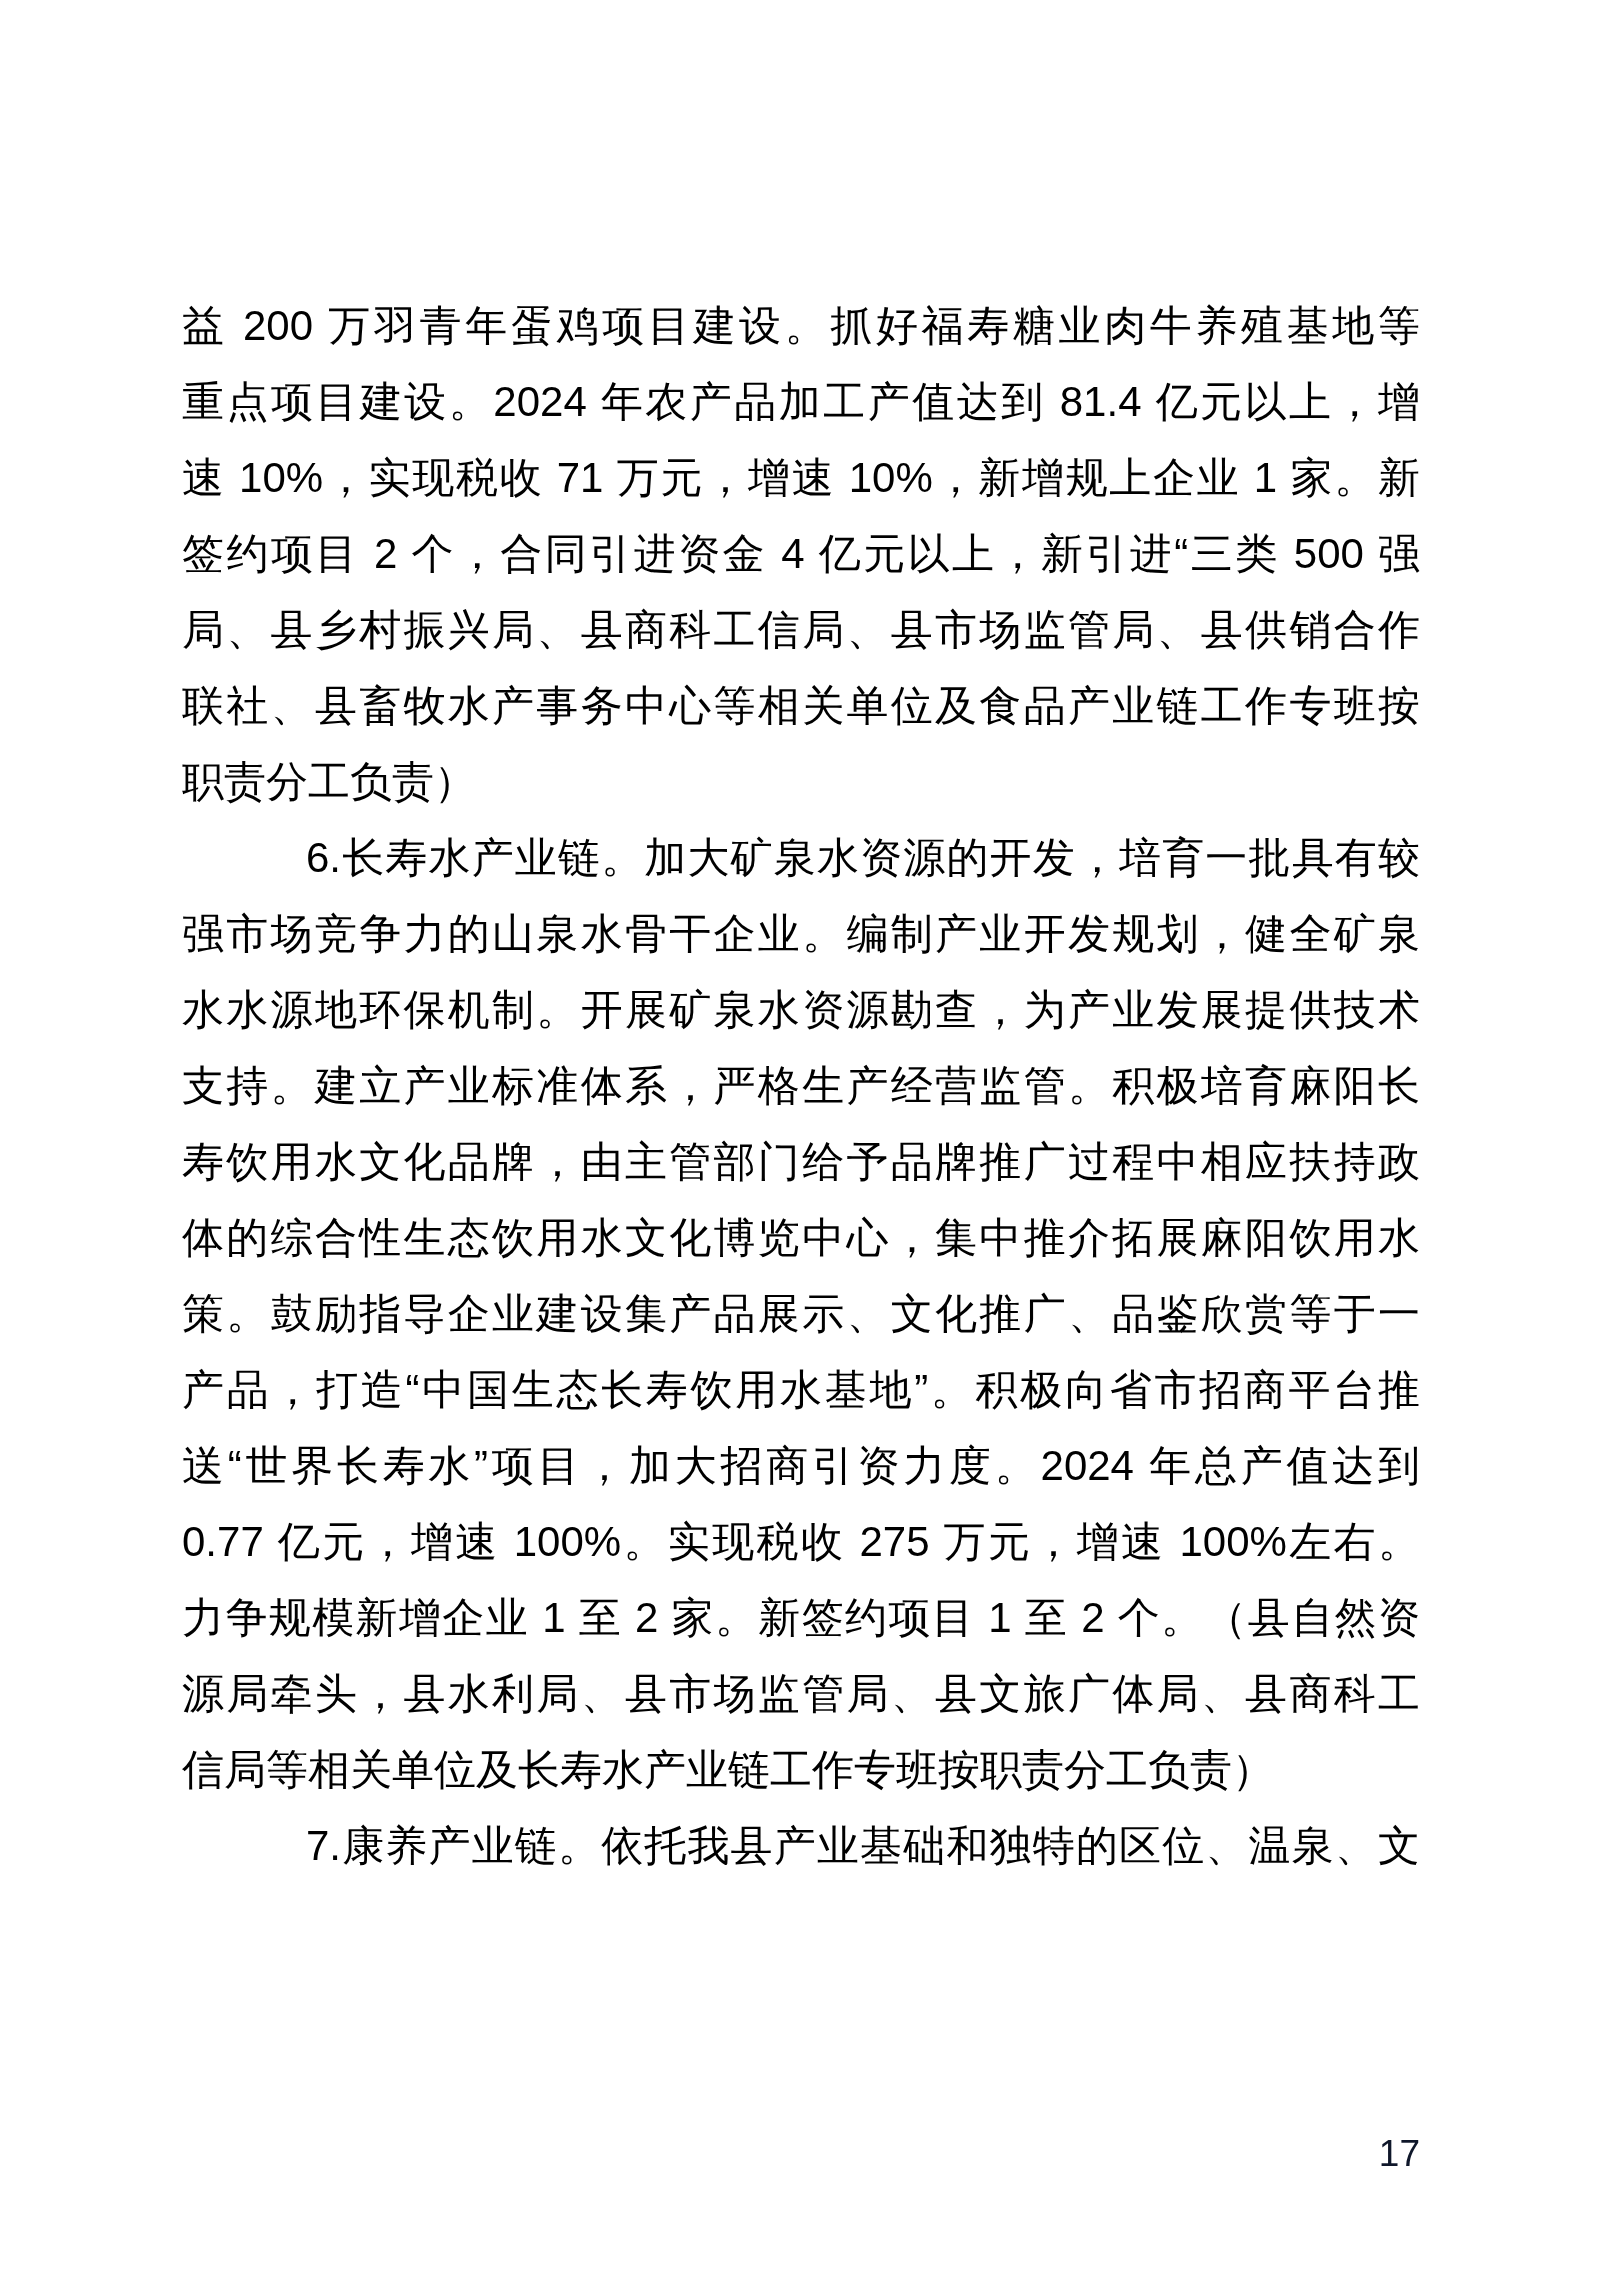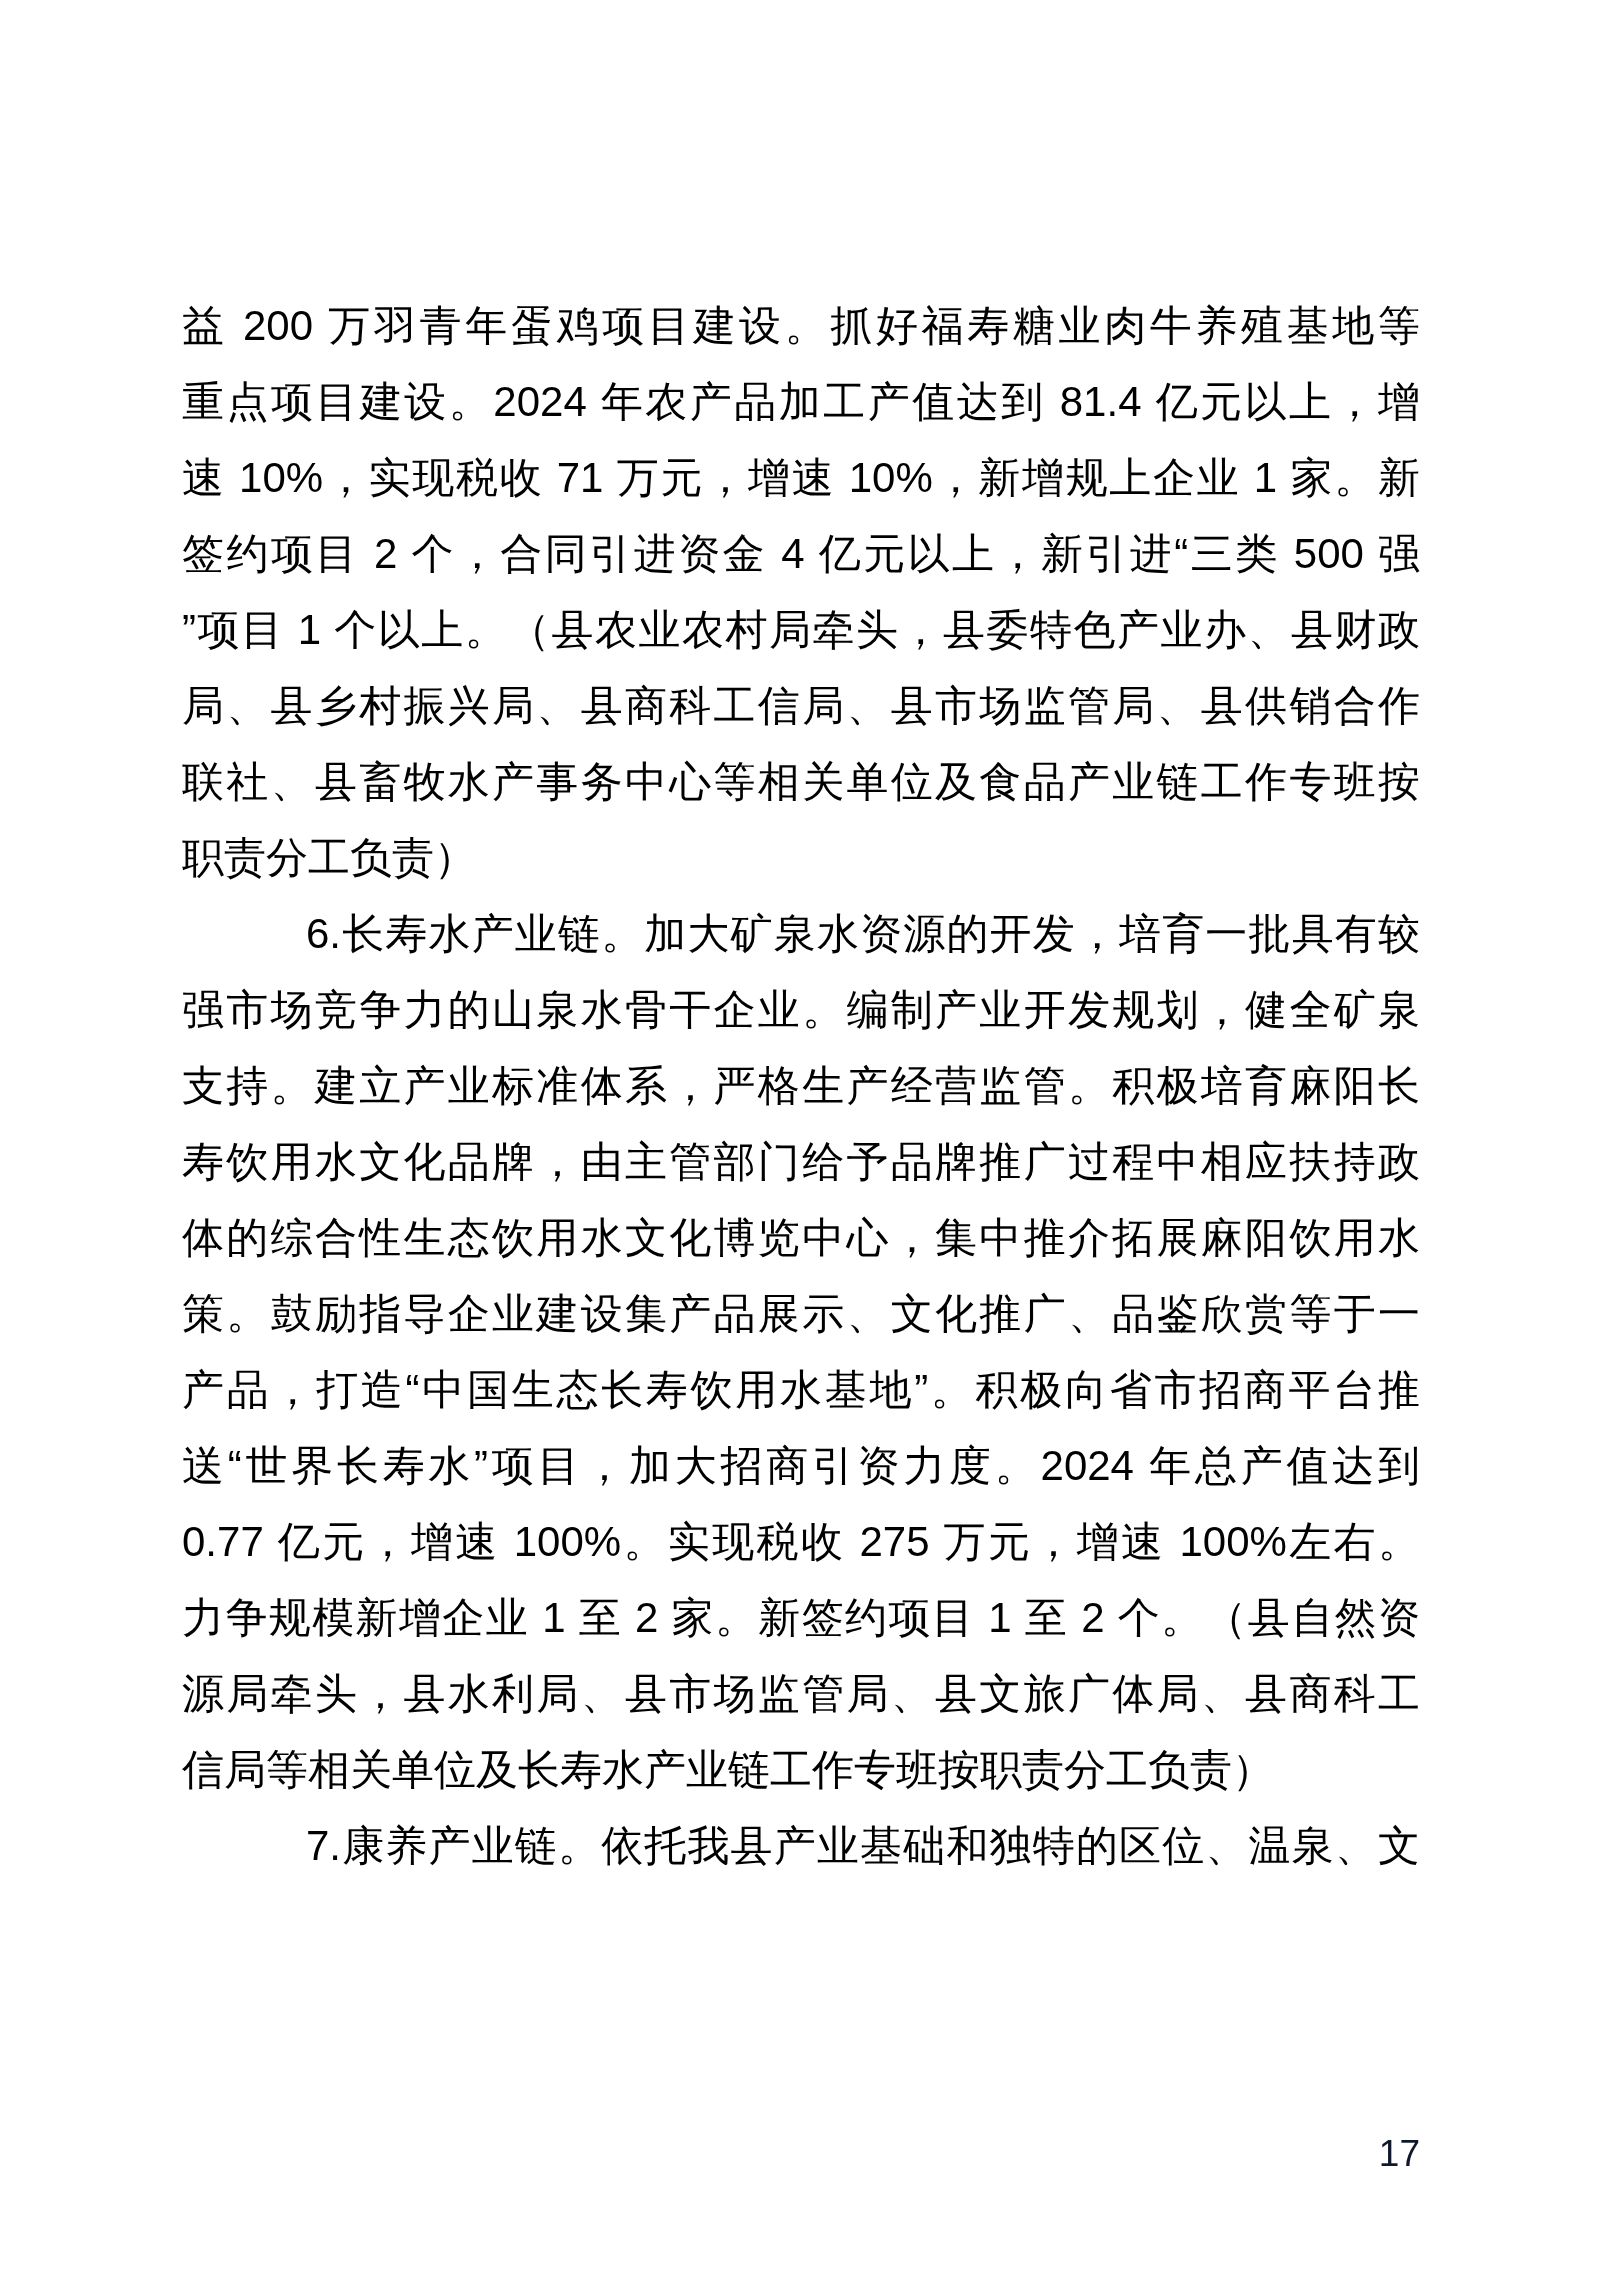--- a/index.html
+++ b/index.html
@@ -54,26 +54,26 @@
 </style>
 </head>
 <body>
 
 <div class="page">
   <div class="text-block">
     <div class="line">益 200 万羽青年蛋鸡项目建设。抓好福寿糖业肉牛养殖基地等</div>
     <div class="line">重点项目建设。2024 年农产品加工产值达到 81.4 亿元以上，增</div>
     <div class="line">速 10%，实现税收 71 万元，增速 10%，新增规上企业 1 家。新</div>
     <div class="line">签约项目 2 个，合同引进资金 4 亿元以上，新引进“三类 500 强</div>
-    <div class="line">”项目 1 个以上。（县农业农村局牵头，县委特色产业办、县财政</div>
     <div class="line">局、县乡村振兴局、县商科工信局、县市场监管局、县供销合作</div>
     <div class="line">联社、县畜牧水产事务中心等相关单位及食品产业链工作专班按</div>
     <div class="line lastline">职责分工负责）</div>
     <div class="line indent">6.长寿水产业链。加大矿泉水资源的开发，培育一批具有较</div>
     <div class="line">强市场竞争力的山泉水骨干企业。编制产业开发规划，健全矿泉</div>
+    <div class="line">水水源地环保机制。开展矿泉水资源勘查，为产业发展提供技术</div>
     <div class="line">支持。建立产业标准体系，严格生产经营监管。积极培育麻阳长</div>
     <div class="line">寿饮用水文化品牌，由主管部门给予品牌推广过程中相应扶持政</div>
     <div class="line">体的综合性生态饮用水文化博览中心，集中推介拓展麻阳饮用水</div>
     <div class="line">策。鼓励指导企业建设集产品展示、文化推广、品鉴欣赏等于一</div>
     <div class="line">产品，打造“中国生态长寿饮用水基地”。积极向省市招商平台推</div>
     <div class="line">送“世界长寿水”项目，加大招商引资力度。2024 年总产值达到</div>
     <div class="line">0.77 亿元，增速 100%。实现税收 275 万元，增速 100%左右。</div>
     <div class="line">力争规模新增企业 1 至 2 家。新签约项目 1 至 2 个。（县自然资</div>
     <div class="line">源局牵头，县水利局、县市场监管局、县文旅广体局、县商科工</div>
     <div class="line lastline">信局等相关单位及长寿水产业链工作专班按职责分工负责）</div>

